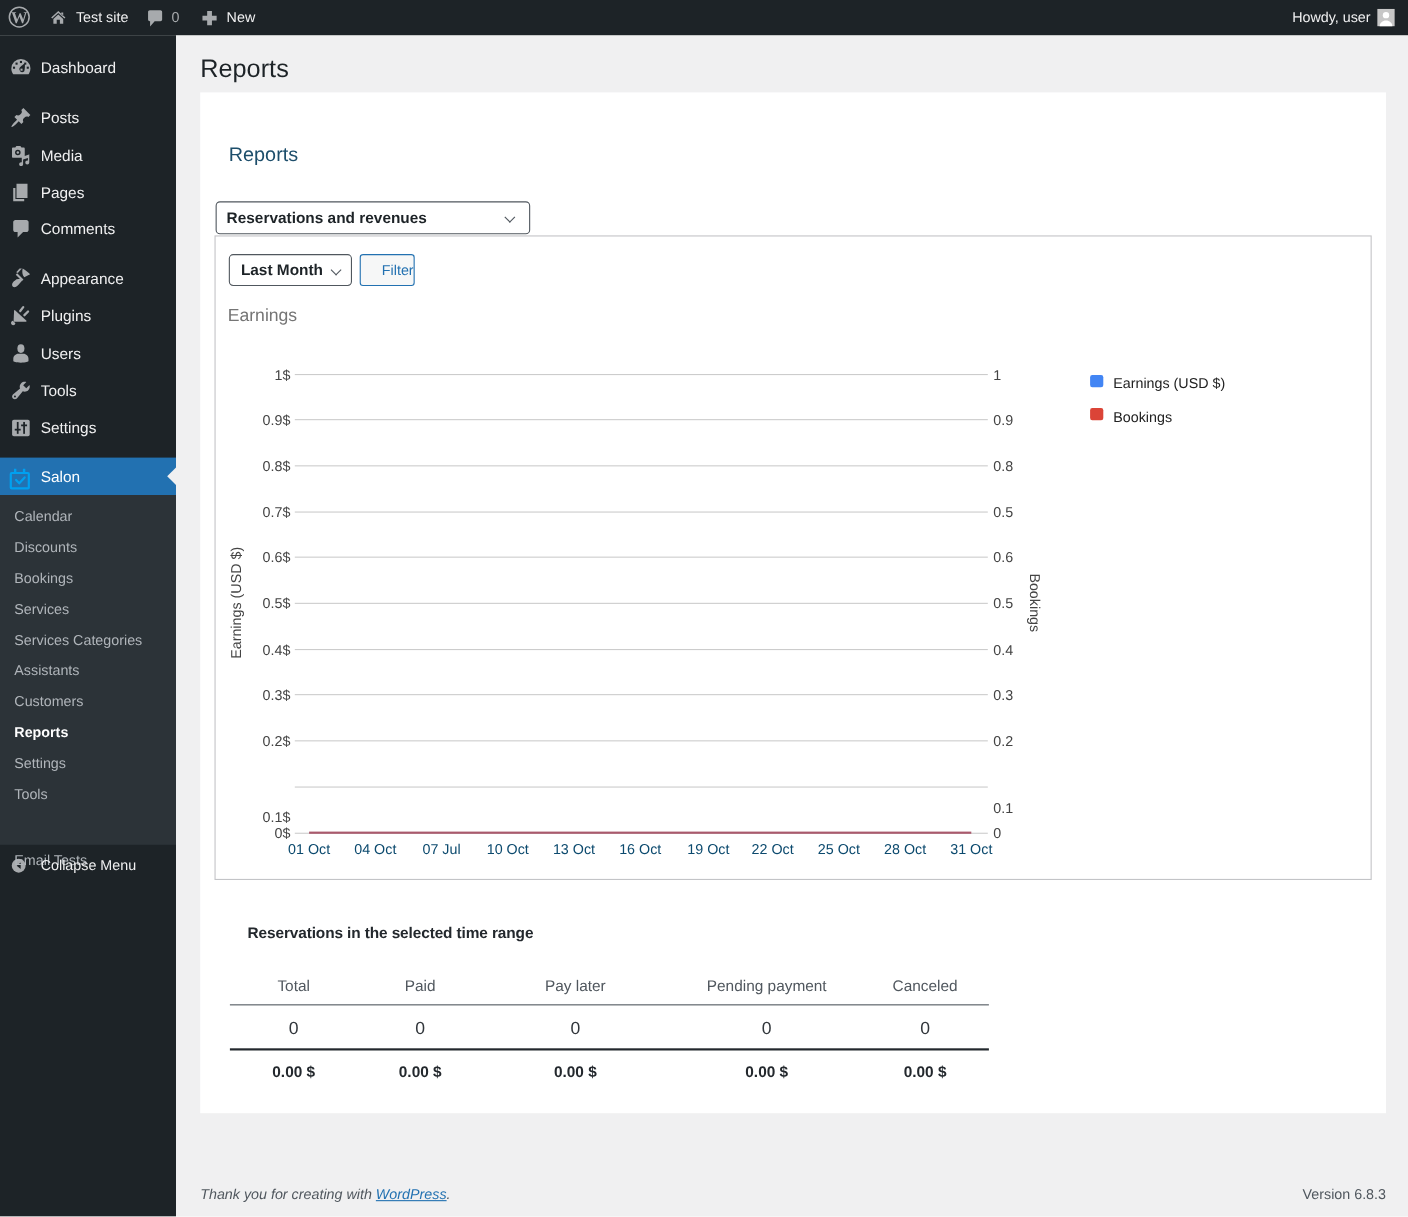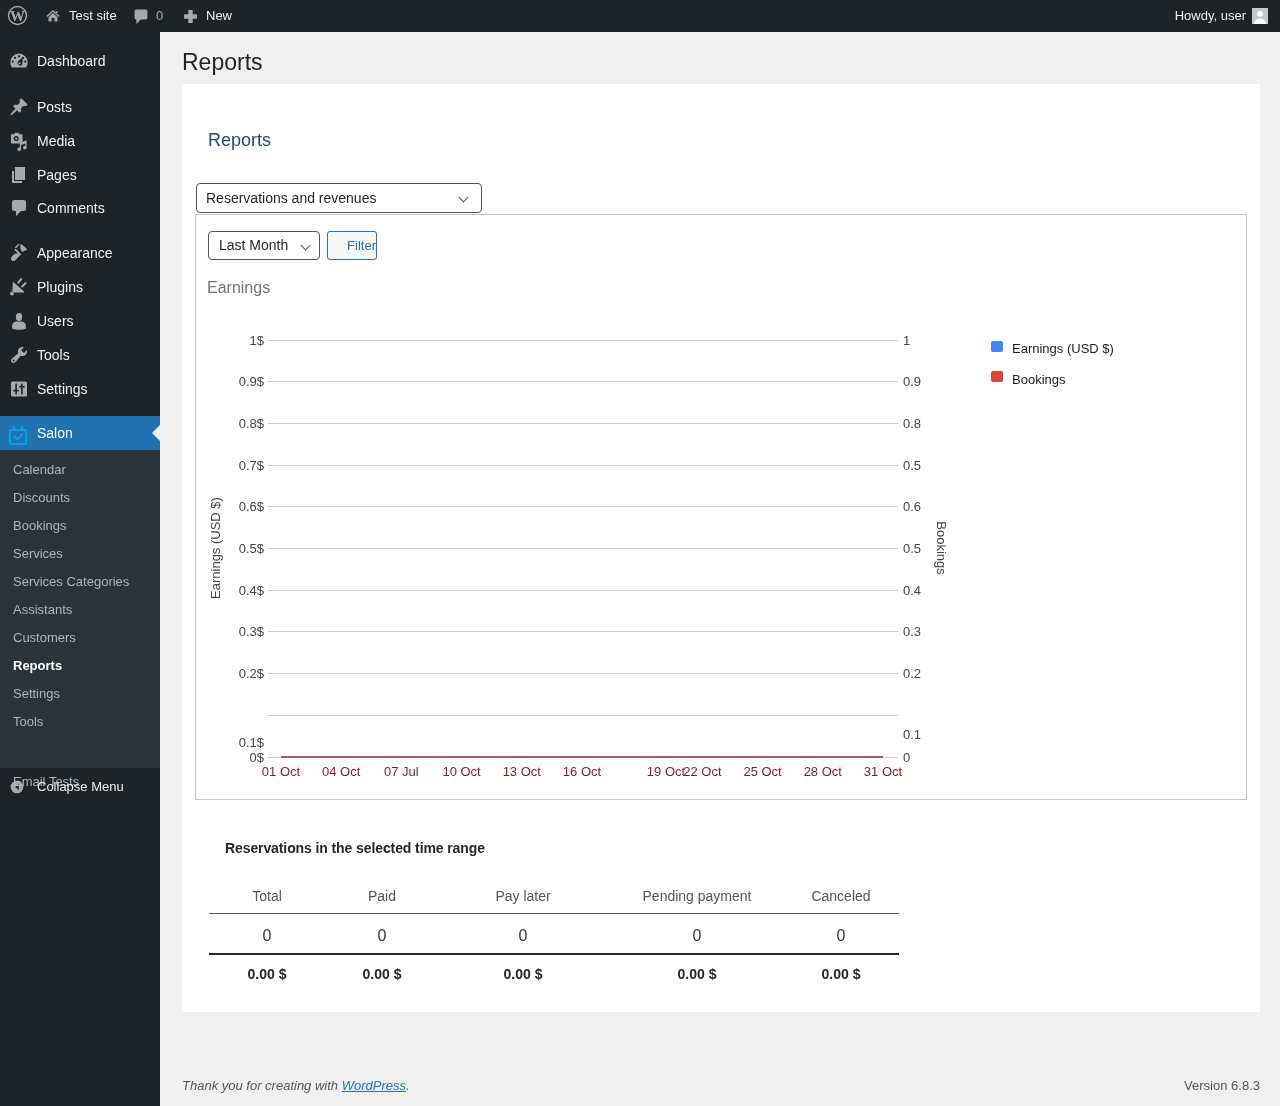--- a/index.html
+++ b/index.html
@@ -10,31 +10,31 @@
 .abitem { position:absolute; top:0; height:32px; line-height:32px; white-space:nowrap; }
 #sidebar { left:0; top:32px; width:160px; height:1074px; background:#1d2327; }
 #submenu-bg { left:0; top:450px; width:160px; height:318px; background:#2c3338; }
 #salon-item { left:0; top:416px; width:160px; height:34px; background:#2271b1; }
 #salon-arrow { left:144px; top:425px; width:0; height:0; border:8px solid transparent; border-right-color:#f0f0f1; }
 .mi { position:absolute; left:37px; color:#f0f0f1; font-size:14px; line-height:34px; height:34px; white-space:nowrap; }
 .smi { position:absolute; left:13px; color:#b0b5ba; font-size:13px; line-height:28px; white-space:nowrap; }
 #h1 { left:182px; top:48px; font-size:23px; font-weight:400; color:#1d2327; line-height:29px; }
 #card { left:182px; top:84px; width:1078px; height:928px; background:#fff; }
 #cardtitle { left:208px; top:130px; font-size:18px; font-weight:500; color:#1d4e6b; }
-.sel { position:absolute; background:#fff; border:1px solid #50575e; border-radius:4px; color:#1d2327; font-size:14px; }
+.sel { position:absolute; background:#fff; border:1px solid #50575e; border-radius:4px; color:#1d2327; font-size:14px;font-weight:bold; }
 #sel1 { left:196px; top:183px; width:286px; height:30px; line-height:28px; padding-left:9px; }
 #chartbox { left:195px; top:214px; width:1052px; height:586px; background:#fff; border:1px solid #c3c4c7; }
 #sel2 { left:208px; top:231px; width:112px; height:29px; line-height:27px; padding-left:10px; }
 .chev { position:absolute; width:7px; height:7px; border-right:1.7px solid #50575e; border-bottom:1.7px solid #50575e; transform:rotate(45deg); }
 #filter { left:327px; top:231px; width:50px; height:29px; background:#f6f7f7; border:1px solid #2271b1; border-radius:3px; color:#2271b1; font-size:13px; text-align:right; line-height:27px; }
 #earnings { left:207px; top:279px; font-size:16px; color:#757575; }
 .gl { position:absolute; left:268px; width:630px; height:1px; background:#cccccc; }
 .yl { position:absolute; width:60px; text-align:right; font-size:13px; color:#444; }
 .yr { position:absolute; left:903px; font-size:13px; color:#444; }
-.xl { position:absolute; width:60px; text-align:center; font-size:13px; color:#7f1d1d; top:764px; }
+.xl { position:absolute; width:60px; text-align:center; font-size:13px; color:#0c4a6e; top:764px; }
 #redline { left:281px; top:755.5px; width:602px; height:2px; background:#aa5a6d; }
 .vlab { position:absolute; font-size:13px; color:#444; white-space:nowrap; }
 .legsq { position:absolute; width:12px; height:11px; border-radius:2px; }
 .legtx { position:absolute; font-size:13px; color:#222; }
 #tblhead { left:225px; top:840px; letter-spacing:-0.1px; font-size:14px; font-weight:bold; color:#23282d; }
 .th { position:absolute; top:888px; font-size:14px; color:#50575e; width:160px; text-align:center; margin-left:-80px; }
 .td0 { position:absolute; top:927px; font-size:16px; color:#32373c; width:160px; text-align:center; margin-left:-80px; }
 .tdb { position:absolute; top:966px; font-size:14px; font-weight:bold; color:#23282d; width:160px; text-align:center; margin-left:-80px; }
 #tline1 { left:209px; top:913px; width:690px; height:1px; background:#50575e; }
 #tline2 { left:209px; top:953px; width:690px; height:2px; background:#23282d; }
@@ -232,21 +232,21 @@
     <div class="yr" style="top:727px">0.1</div>
     <div class="gl" style="top:757px"></div>
     <div class="yl" style="left:204px;top:749.5px">0$</div>
     <div class="yr" style="top:749.5px">0</div>
     <div class="xl" style="left:251.0px">01 Oct</div>
     <div class="xl" style="left:311.2px">04 Oct</div>
     <div class="xl" style="left:371.4px">07 Jul</div>
     <div class="xl" style="left:431.6px">10 Oct</div>
     <div class="xl" style="left:491.8px">13 Oct</div>
     <div class="xl" style="left:552.0px">16 Oct</div>
-    <div class="xl" style="left:636px">19 Oct</div>
+    <div class="xl" style="left:614px">19 Oct</div>
     <div class="xl" style="left:672.4px">22 Oct</div>
     <div class="xl" style="left:732.6px">25 Oct</div>
     <div class="xl" style="left:792.8px">28 Oct</div>
     <div class="xl" style="left:853.0px">31 Oct</div>
     <div class="vlab" style="left:215px;top:548px;transform:translate(-50%,-50%) rotate(-90deg);">Earnings (USD $)</div>
     <div class="vlab" style="left:941px;top:548px;transform:translate(-50%,-50%) rotate(90deg);">Bookings</div>
     <div class="legsq" style="left:991px;top:341px;background:#4285f4"></div>
     <div class="legtx" style="left:1012px;top:341px">Earnings (USD $)</div>
     <div class="legsq" style="left:991px;top:371px;background:#db4437"></div>
     <div class="legtx" style="left:1012px;top:372px">Bookings</div>

